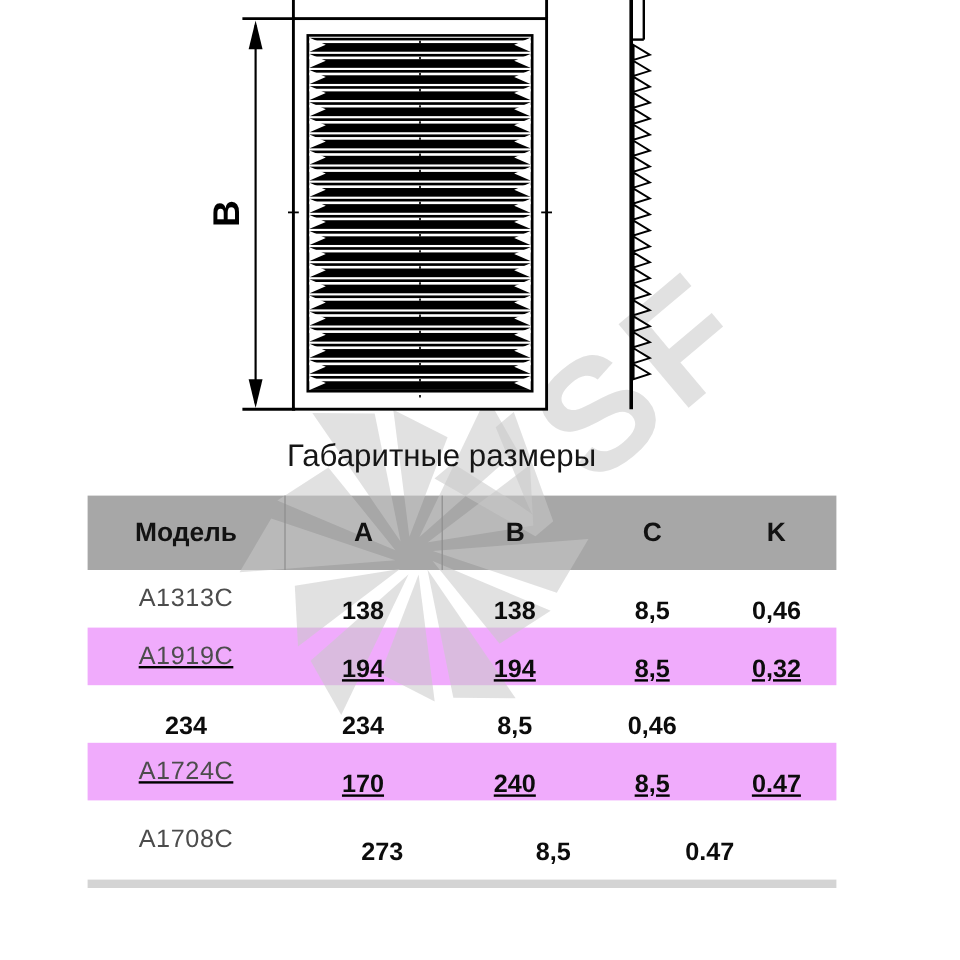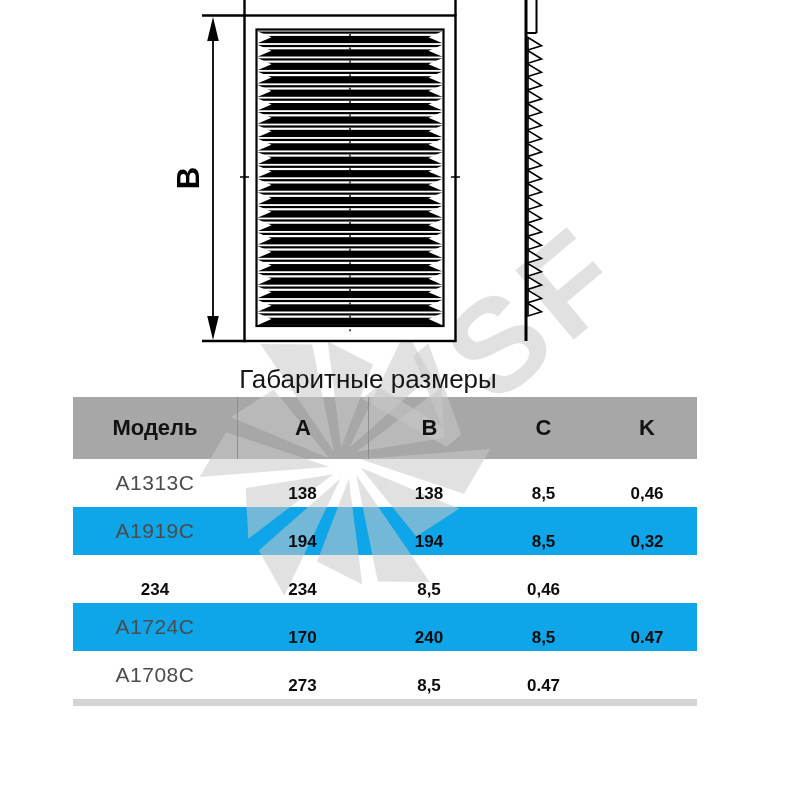--- a/index.html
+++ b/index.html
@@ -22,43 +22,43 @@
   .dim-label{
     font-family:"Liberation Sans", sans-serif;
     font-weight:bold;font-size:31px;fill:#000;
   }
 
   .title{
     position:absolute;top:364px;left:0;width:736px;text-align:center;
     font-size:26px;font-weight:normal;color:#161616;z-index:2;
   }
 
-  .dims-table{position:absolute;left:73px;top:397px;width:624px;text-align:center;}
+  .dims-table{position:absolute;left:73px;top:413px;width:624px;text-align:center;}
   .thead{
     display:grid;grid-template-columns:164px 131px 122px 107px 100px;
     height:62px;background:#a7a7a7;
   }
   .thead .cell{
     display:flex;align-items:center;justify-content:center;
     font-weight:bold;font-size:22px;color:#121212;
     position:relative;z-index:2;
   }
   .thead .cell.div-left{border-left:1.5px solid #8d8d8d;}
   .row{
     display:grid;grid-template-columns:164px 131px 122px 107px 100px;
     height:48px;
   }
-  .row:last-child{height:48px;}
-  .row.alt{background:#0ea5e9;}
+  .row:last-child{height:66px;gap:16px;}
+  .row.alt{background:#f0abfc;text-decoration:underline;}
   .row .cell{
     display:flex;align-items:center;justify-content:center;
     position:relative;z-index:2;
   }
   .cell.model{color:#4c4c4c;font-size:21px;letter-spacing:0.5px;}
-  .cell.val{font-weight:bold;font-size:17px;color:#0c0c0c;margin-top:22px;}
+  .cell.val{font-weight:bold;font-size:21px;color:#0c0c0c;margin-top:22px;}
   .next-row-sliver{height:7px;background:#d4d4d4;}
 </style>
 </head>
 <body>
 
 <div class="stage">
 
   <svg class="watermark" width="800" height="800" viewBox="0 0 800 800" aria-hidden="true">
     <g id="fan" class="wm" transform="translate(345,463)">
         <path d="M 15 -6 L 142 -34 L 122.12 14 Z" transform="rotate(8)"></path>

